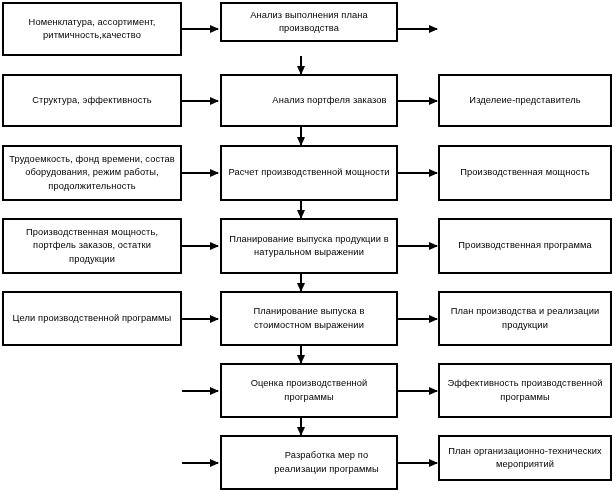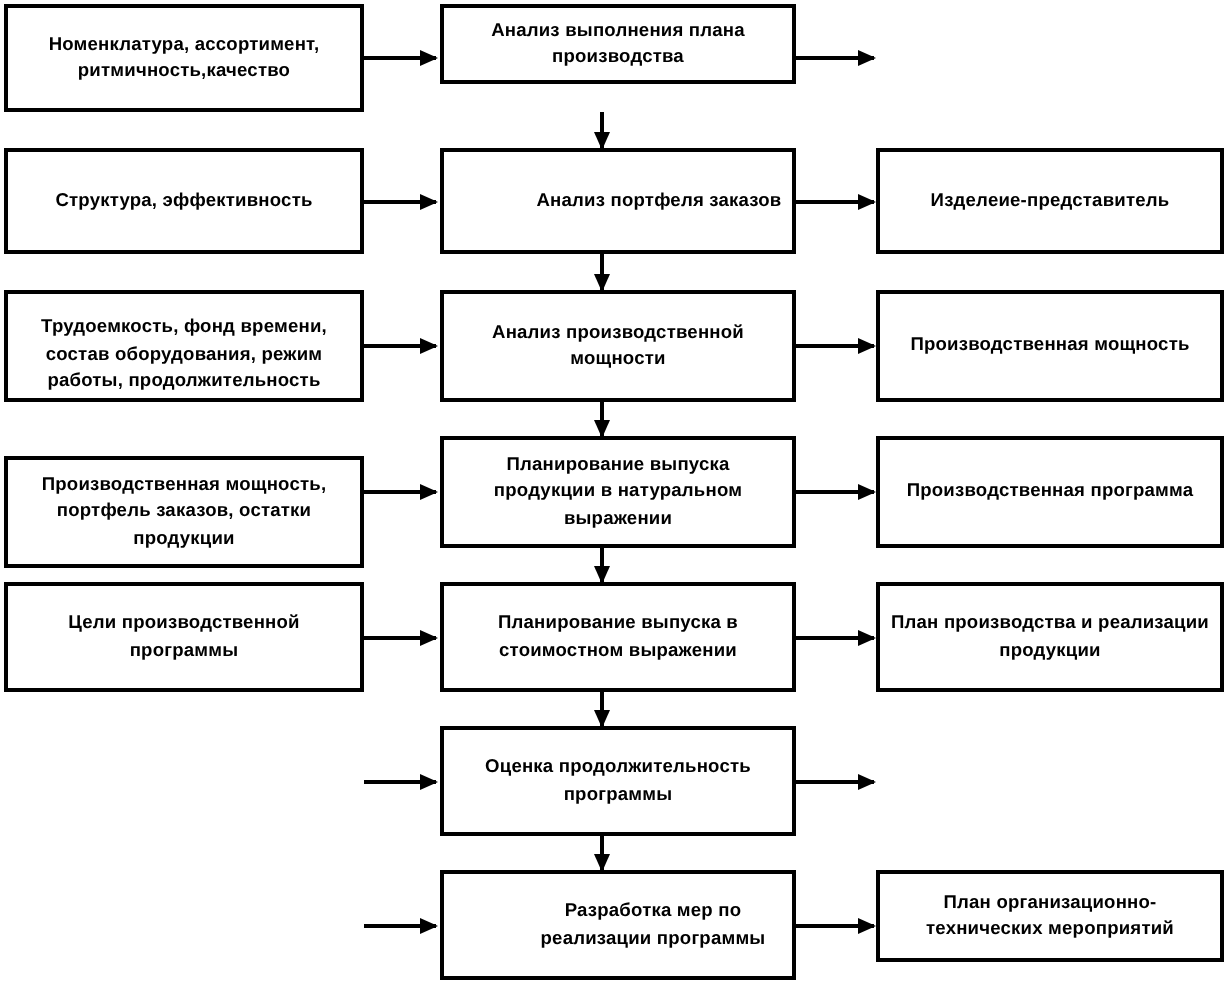--- a/index.html
+++ b/index.html
@@ -7,21 +7,20 @@
     padding: 0;
     background: #ffffff;
   }
   #canvas {
     position: relative;
     width: 616px;
     height: 492px;
     background: #ffffff;
     font-family: "Liberation Sans", sans-serif;
     overflow: hidden;
-    font-weight: bold;
   }
   .node {
     position: absolute;
     box-sizing: border-box;
     border: 2px solid #000000;
     background: #ffffff;
     display: flex;
     align-items: center;
     justify-content: center;
     text-align: center;
@@ -91,34 +90,34 @@
   <div class="h-arrow" style="left:182px; top:100px; width:36px;"></div>
   <div class="node" style="left:220px; top:74px; width:178px; height:53px;padding-left:46px;">
     <span>Анализ портфеля заказов</span>
   </div>
   <div class="h-arrow" style="left:398px; top:100px; width:39px;"></div>
   <div class="node" style="left:438px; top:74px; width:174px; height:53px;">
     <span>Изделеие-представитель</span>
   </div>
   <div class="v-arrow" style="left:300px; top:127px; height:18px;"></div>
 
-  <div class="node" style="left:2px; top:145px; width:180px; height:56px;align-items:flex-end;">
+  <div class="node" style="left:2px; top:145px; width:180px; height:56px;">
     <span>Трудоемкость, фонд времени, состав оборудования, режим работы, продолжительность</span>
   </div>
   <div class="h-arrow" style="left:182px; top:172px; width:36px;"></div>
   <div class="node" style="left:220px; top:145px; width:178px; height:56px;">
-    <span>Анализ производственной мощности</span>
+    <span>Расчет производственной мощности</span>
   </div>
   <div class="h-arrow" style="left:398px; top:172px; width:39px;"></div>
   <div class="node" style="left:438px; top:145px; width:174px; height:56px;">
     <span>Производственная мощность</span>
   </div>
   <div class="v-arrow" style="left:300px; top:201px; height:17px;"></div>
 
-  <div class="node" style="left:2px; top:228px; width:180px; height:56px;text-align:center;">
+  <div class="node" style="left:2px; top:218px; width:180px; height:56px;text-align:center;">
     <span>Производственная мощность, портфель заказов, остатки продукции</span>
   </div>
   <div class="h-arrow" style="left:182px; top:245px; width:36px;"></div>
   <div class="node" style="left:220px; top:218px; width:178px; height:56px;">
     <span>Планирование выпуска продукции в натуральном выражении</span>
   </div>
   <div class="h-arrow" style="left:398px; top:245px; width:39px;"></div>
   <div class="node" style="left:438px; top:218px; width:174px; height:56px;">
     <span>Производственная программа</span>
   </div>
@@ -132,23 +131,26 @@
     <span>Планирование выпуска в стоимостном выражении</span>
   </div>
   <div class="h-arrow" style="left:398px; top:318px; width:39px;"></div>
   <div class="node" style="left:438px; top:291px; width:174px; height:55px;">
     <span>План производства и реализации продукции</span>
   </div>
   <div class="v-arrow" style="left:300px; top:346px; height:17px;"></div>
 
   <div class="h-arrow" style="left:182px; top:390px; width:36px;"></div>
   <div class="node" style="left:220px; top:363px; width:178px; height:55px;">
-    <span>Оценка продолжительность программы</span>
+    <span>Оценка производственной программы</span>
   </div>
   <div class="h-arrow" style="left:398px; top:390px; width:39px;"></div>
+  <div class="node" style="left:438px; top:363px; width:174px; height:55px;">
+    <span>Эффективность производственной программы</span>
+  </div>
   <div class="v-arrow" style="left:300px; top:418px; height:17px;"></div>
 
   <div class="h-arrow" style="left:182px; top:462px; width:36px;"></div>
   <div class="node" style="left:220px; top:435px; width:178px; height:55px;padding-left:40px;">
     <span>Разработка мер по реализации программы</span>
   </div>
   <div class="h-arrow" style="left:398px; top:462px; width:39px;"></div>
   <div class="node" style="left:438px; top:435px; width:174px; height:46px;justify-content:center;">
     <span>План организационно-технических мероприятий</span>
   </div>

